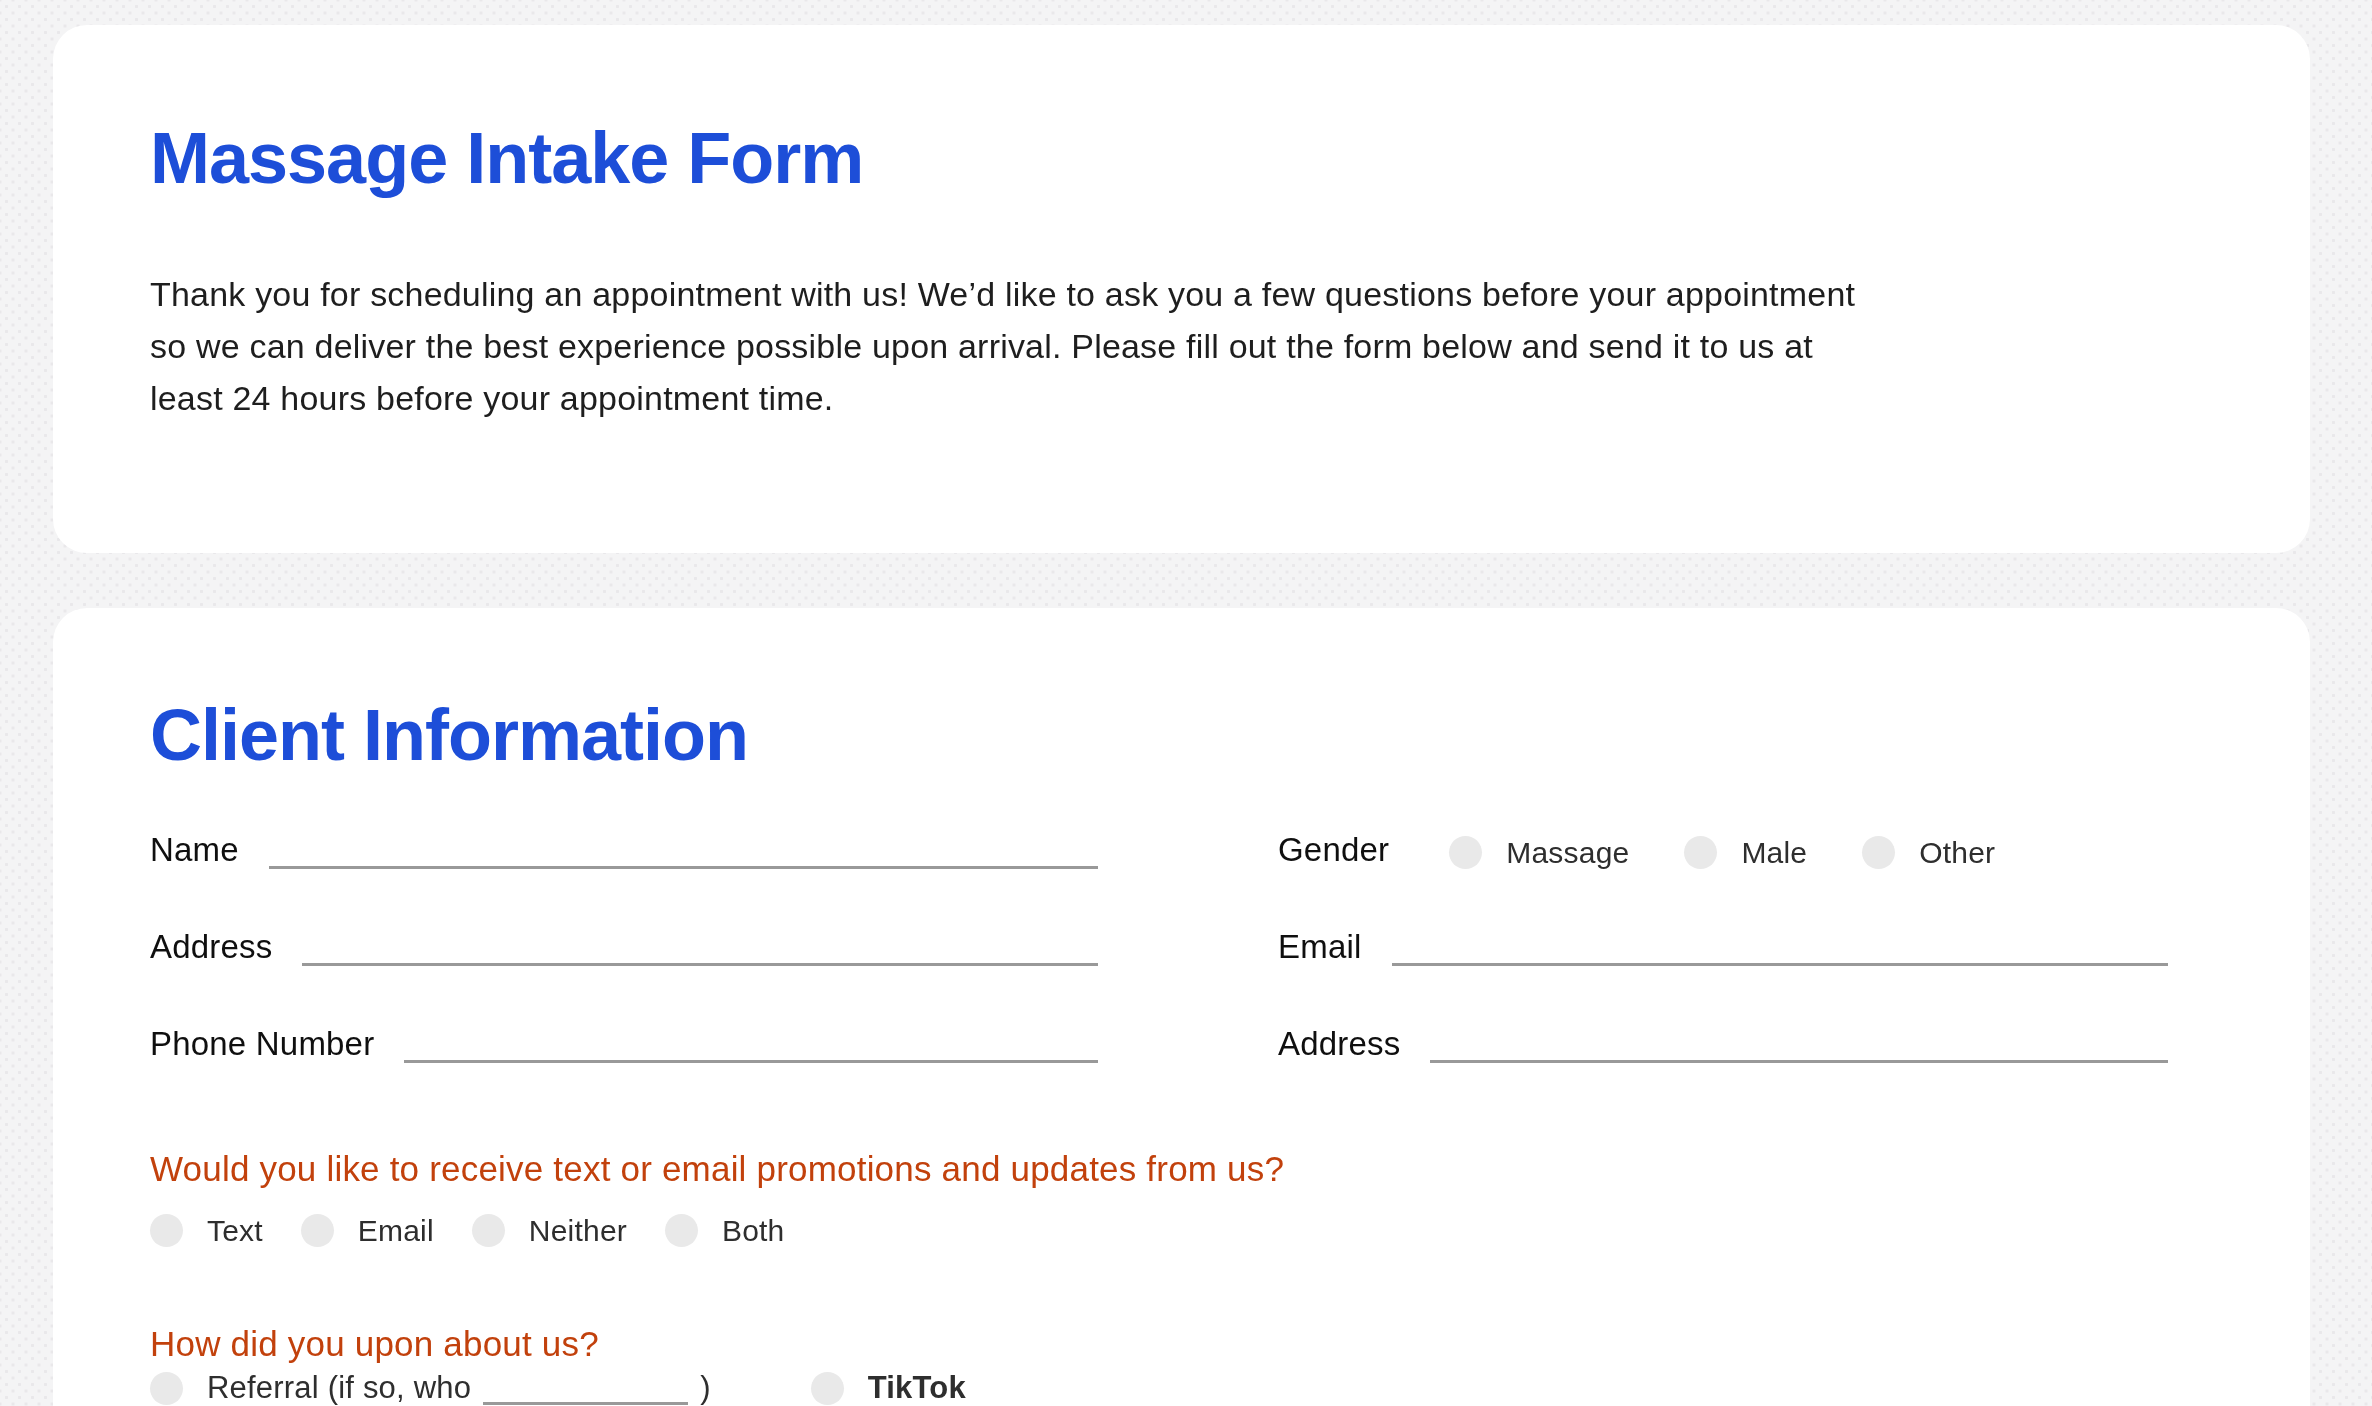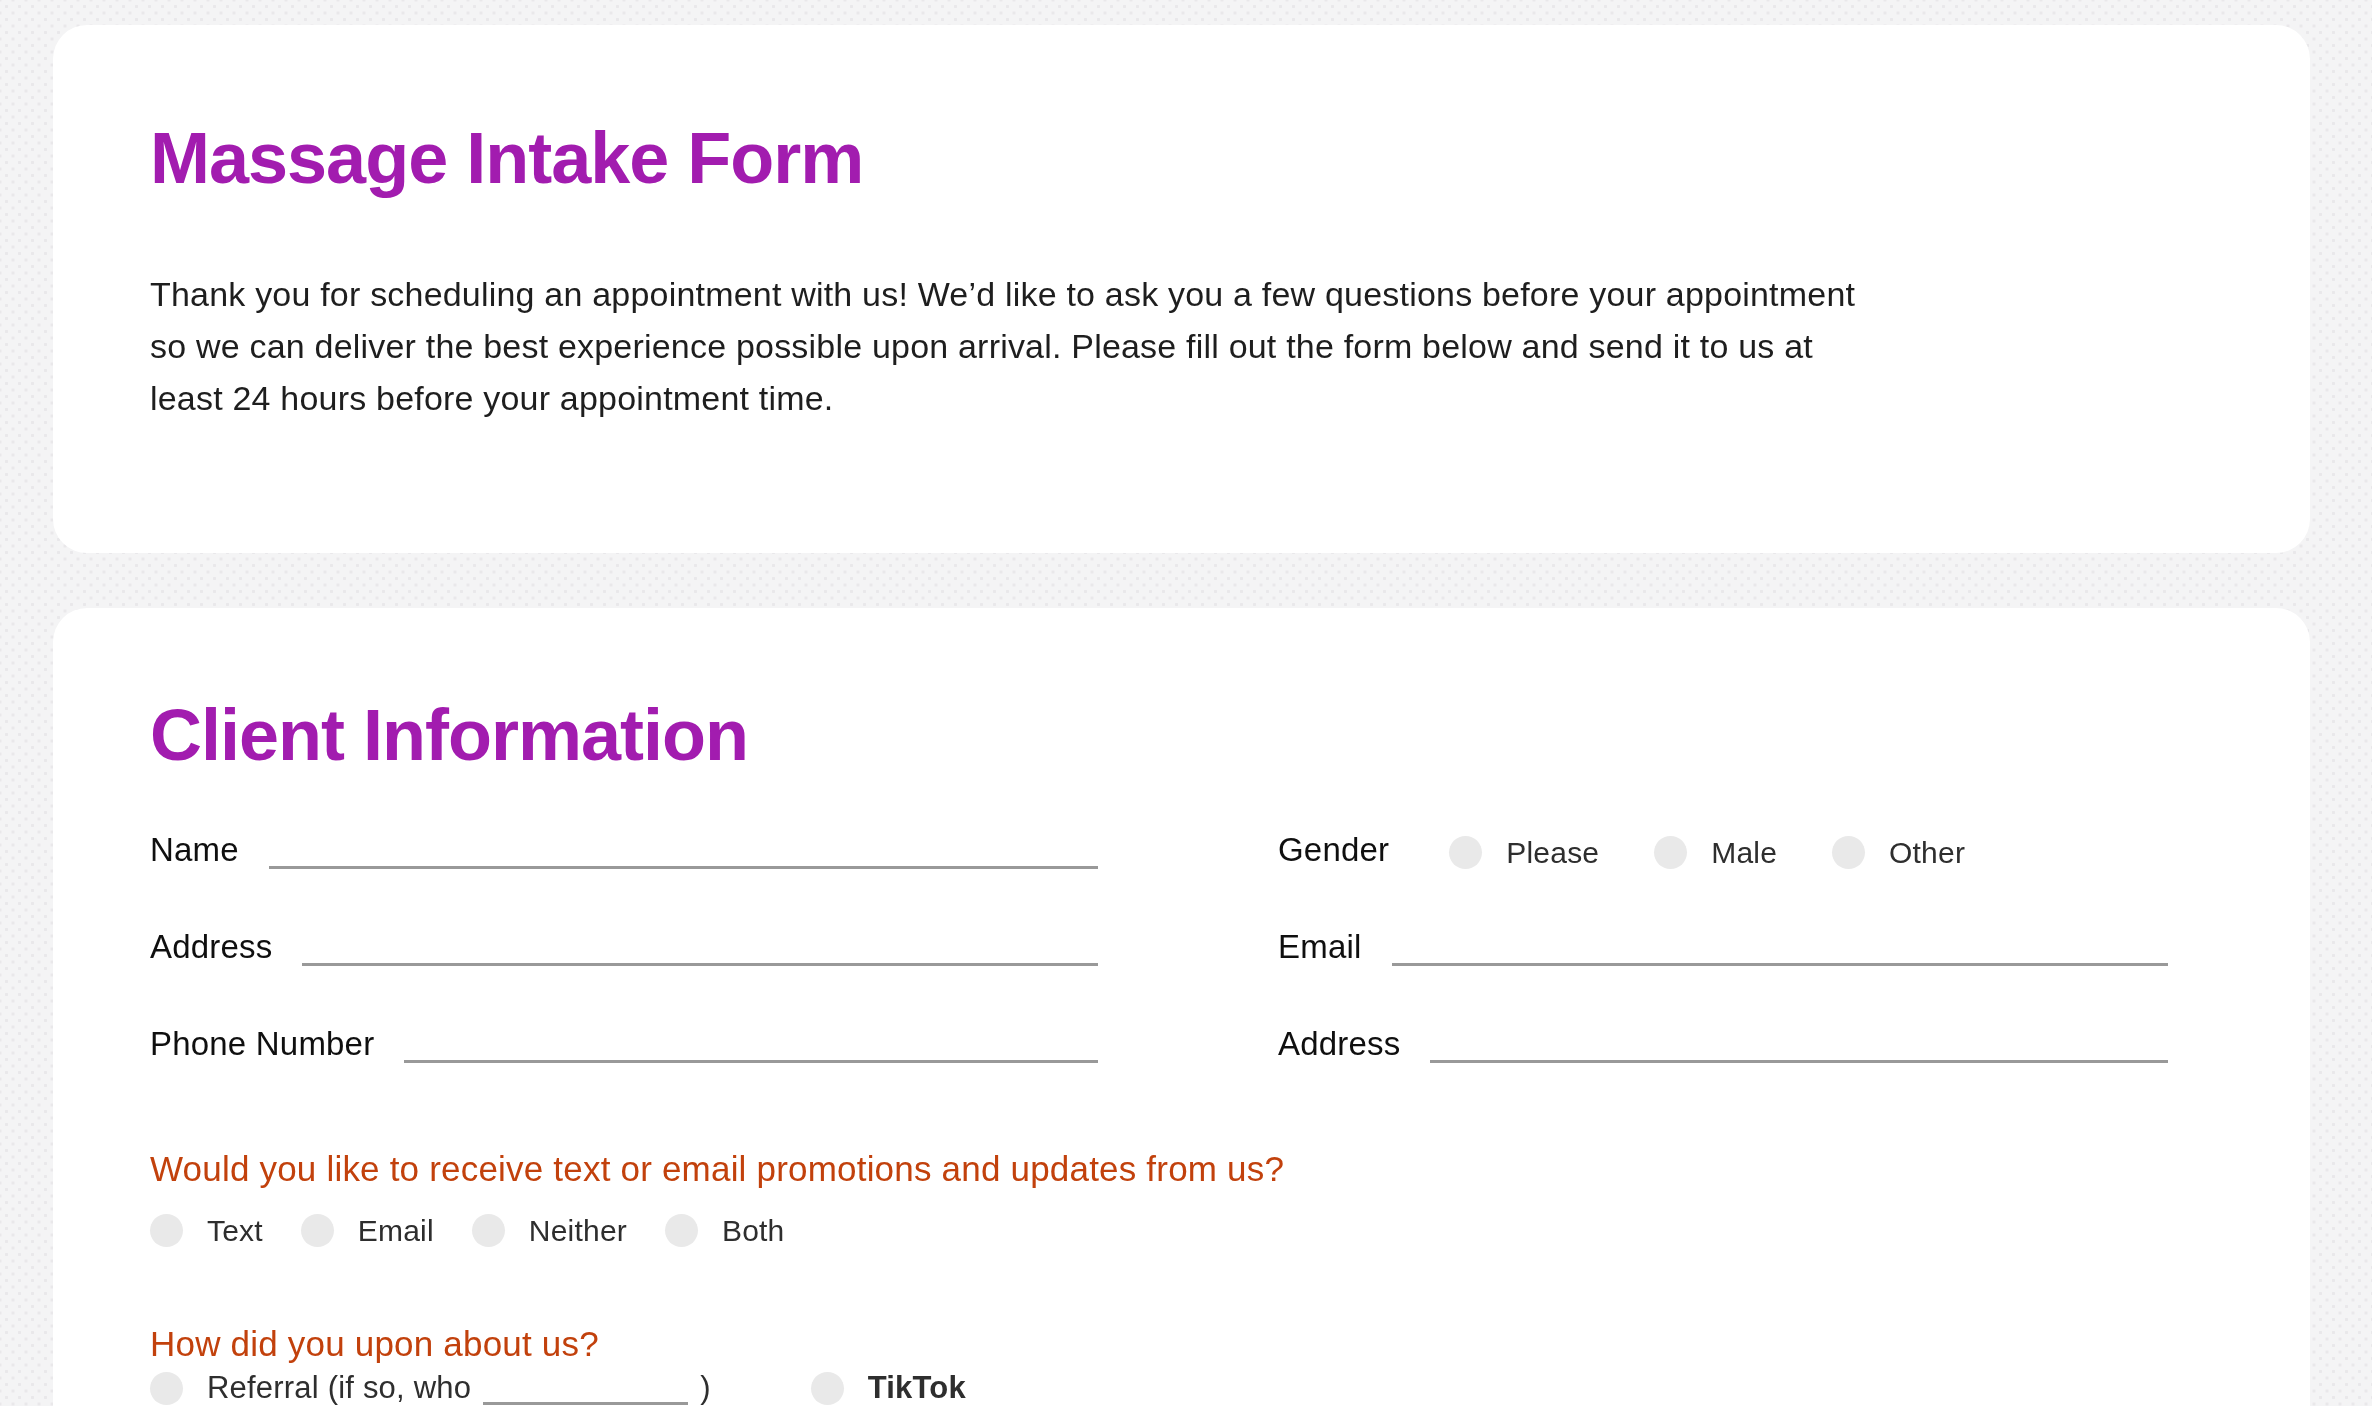--- a/index.html
+++ b/index.html
@@ -18,21 +18,21 @@
     background-position:0 0,6.5px 6.5px;
   }
   .card{
     position:absolute;left:53px;width:2257px;background:#ffffff;
     border-radius:34px;box-sizing:border-box;padding:0 97px;
   }
   .card-intro{top:25px;height:528px;}
   .card-client{top:608px;height:1260px;}
   .big-title{
     margin:0;padding-top:92px;font-size:72px;font-weight:700;
-    line-height:1.15;letter-spacing:-1px;color:#a21caf;
+    line-height:1.15;letter-spacing:-1px;color:#1d4ed8;
   }
   .card-client .big-title{padding-top:86px;}
   .intro-text{margin-top:68px;font-size:34px;line-height:52px;color:#1e1e1e;letter-spacing:0.2px;}
   .intro-text div{white-space:nowrap;}
 
   .form-grid{
     margin-top:30px;
     display:grid;
     grid-template-columns:948px 890px;
     column-gap:180px;
@@ -92,21 +92,21 @@
 
       <div class="frow">
         <span class="flabel">Name</span>
         <span class="fline"></span>
       </div>
 
       <div class="frow gender-row">
         <span class="flabel">Gender</span>
         <span class="opt">
           <span class="radio"></span>
-          <span class="optlabel">Please</span>
+          <span class="optlabel">Massage</span>
         </span>
         <span class="opt">
           <span class="radio"></span>
           <span class="optlabel">Male</span>
         </span>
         <span class="opt">
           <span class="radio"></span>
           <span class="optlabel">Other</span>
         </span>
       </div>

